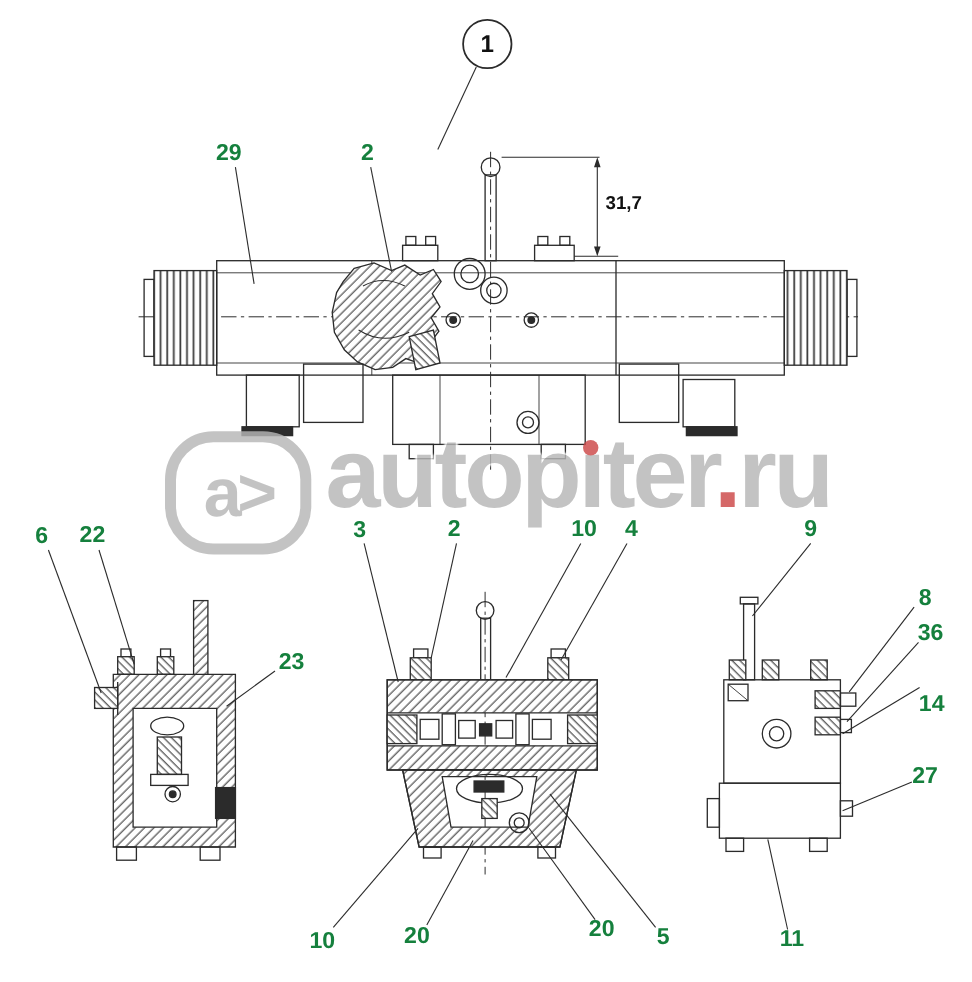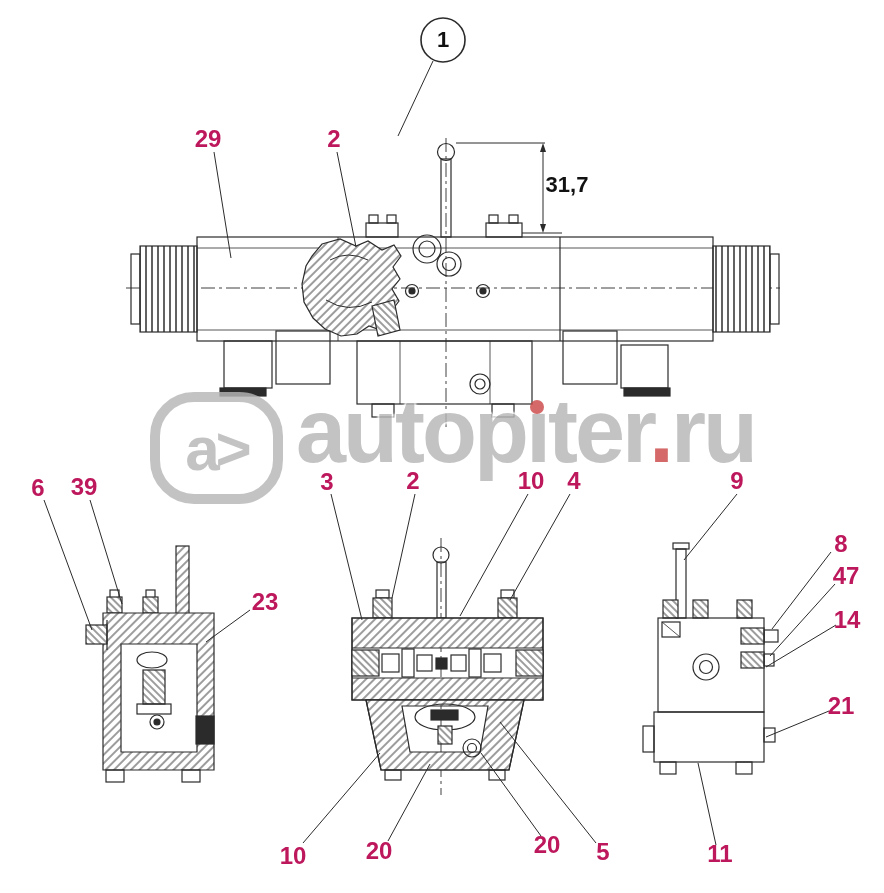--- a/index.html
+++ b/index.html
@@ -1,23 +1,23 @@
 <!DOCTYPE html>
 <html><head>
 <meta charset="utf-8">
 <style>
   *{margin:0;padding:0;box-sizing:border-box}
   html,body{background:#fff}
   body{width:884px;height:893px;font-family:"Liberation Sans",sans-serif}
   .stage{position:relative;width:884px;height:893px;background:#fff;overflow:hidden}
   svg.art{position:absolute;left:0;top:0;z-index:1}
   .cl{stroke-dasharray:14 4 3 4;stroke-width:.9}
-  .callout{position:absolute;z-index:3;transform:translate(-50%,-50%);font-weight:bold;font-size:24px;color:#be185d;white-space:nowrap}
+  .callout{position:absolute;z-index:3;transform:translate(-50%,-50%);font-weight:bold;font-size:21px;color:#15803d;white-space:nowrap}
   .fig-num{position:absolute;z-index:3;transform:translate(-50%,-50%);font-weight:bold;font-size:22px;color:#111}
-  .dim{position:absolute;z-index:3;transform:translate(-50%,-50%);font-weight:bold;font-size:22px;color:#111;white-space:nowrap}
+  .dim{position:absolute;z-index:3;transform:translate(-50%,-50%);font-weight:bold;font-size:17px;color:#111;white-space:nowrap}
   .watermark{position:absolute;left:0;top:0;width:884px;height:893px;z-index:2;opacity:.82;pointer-events:none}
   .wm-logo{position:absolute;left:150px;top:392px;width:133px;height:112px;border:10px solid #b7b7b7;border-radius:44px;
            display:flex;align-items:center;justify-content:center;font-weight:bold;font-size:62px;color:#b7b7b7;
            background:rgba(255,255,255,.6);letter-spacing:-4px}
   .wm-text{position:absolute;left:296px;top:380px;font-weight:bold;font-size:90px;letter-spacing:-3px;color:#b7b7b7;
            white-space:nowrap;text-shadow:-2px 0 2px #fff,2px 0 2px #fff,0 -2px 2px #fff,0 2px 2px #fff}
   .wm-i{position:relative;display:inline-block}
   .wm-idot{position:absolute;left:4px;top:20px;width:14px;height:14px;border-radius:50%;background:#cc4848}
   .wm-red{color:#cc4848}
 </style>
@@ -211,30 +211,30 @@
     </div>
     <div class="wm-text"><span>autop</span><span class="wm-i"><span>ı</span><span class="wm-idot"></span></span><span>ter</span><span class="wm-red">.</span><span>ru</span></div>
   </div>
 
   <div class="fig-num" style="left:443px;top:40px">1</div>
   <div class="dim" style="left:567px;top:185px">31,7</div>
 
   <div class="callout" style="left:208px;top:139px">29</div>
   <div class="callout" style="left:334px;top:139px">2</div>
   <div class="callout" style="left:38px;top:488px">6</div>
-  <div class="callout" style="left:84px;top:487px">39</div>
+  <div class="callout" style="left:84px;top:487px">22</div>
   <div class="callout" style="left:265px;top:602px">23</div>
   <div class="callout" style="left:327px;top:482px">3</div>
   <div class="callout" style="left:413px;top:481px">2</div>
   <div class="callout" style="left:531px;top:481px">10</div>
   <div class="callout" style="left:574px;top:481px">4</div>
   <div class="callout" style="left:737px;top:481px">9</div>
   <div class="callout" style="left:841px;top:544px">8</div>
-  <div class="callout" style="left:846px;top:576px">47</div>
-  <div class="callout" style="left:847px;top:620px">14</div>
-  <div class="callout" style="left:841px;top:706px">21</div>
+  <div class="callout" style="left:846px;top:576px">36</div>
+  <div class="callout" style="left:847px;top:640px">14</div>
+  <div class="callout" style="left:841px;top:706px">27</div>
   <div class="callout" style="left:720px;top:854px">11</div>
   <div class="callout" style="left:293px;top:856px">10</div>
   <div class="callout" style="left:379px;top:851px">20</div>
   <div class="callout" style="left:547px;top:845px">20</div>
   <div class="callout" style="left:603px;top:852px">5</div>
 
 </div>
 
 </body></html>

